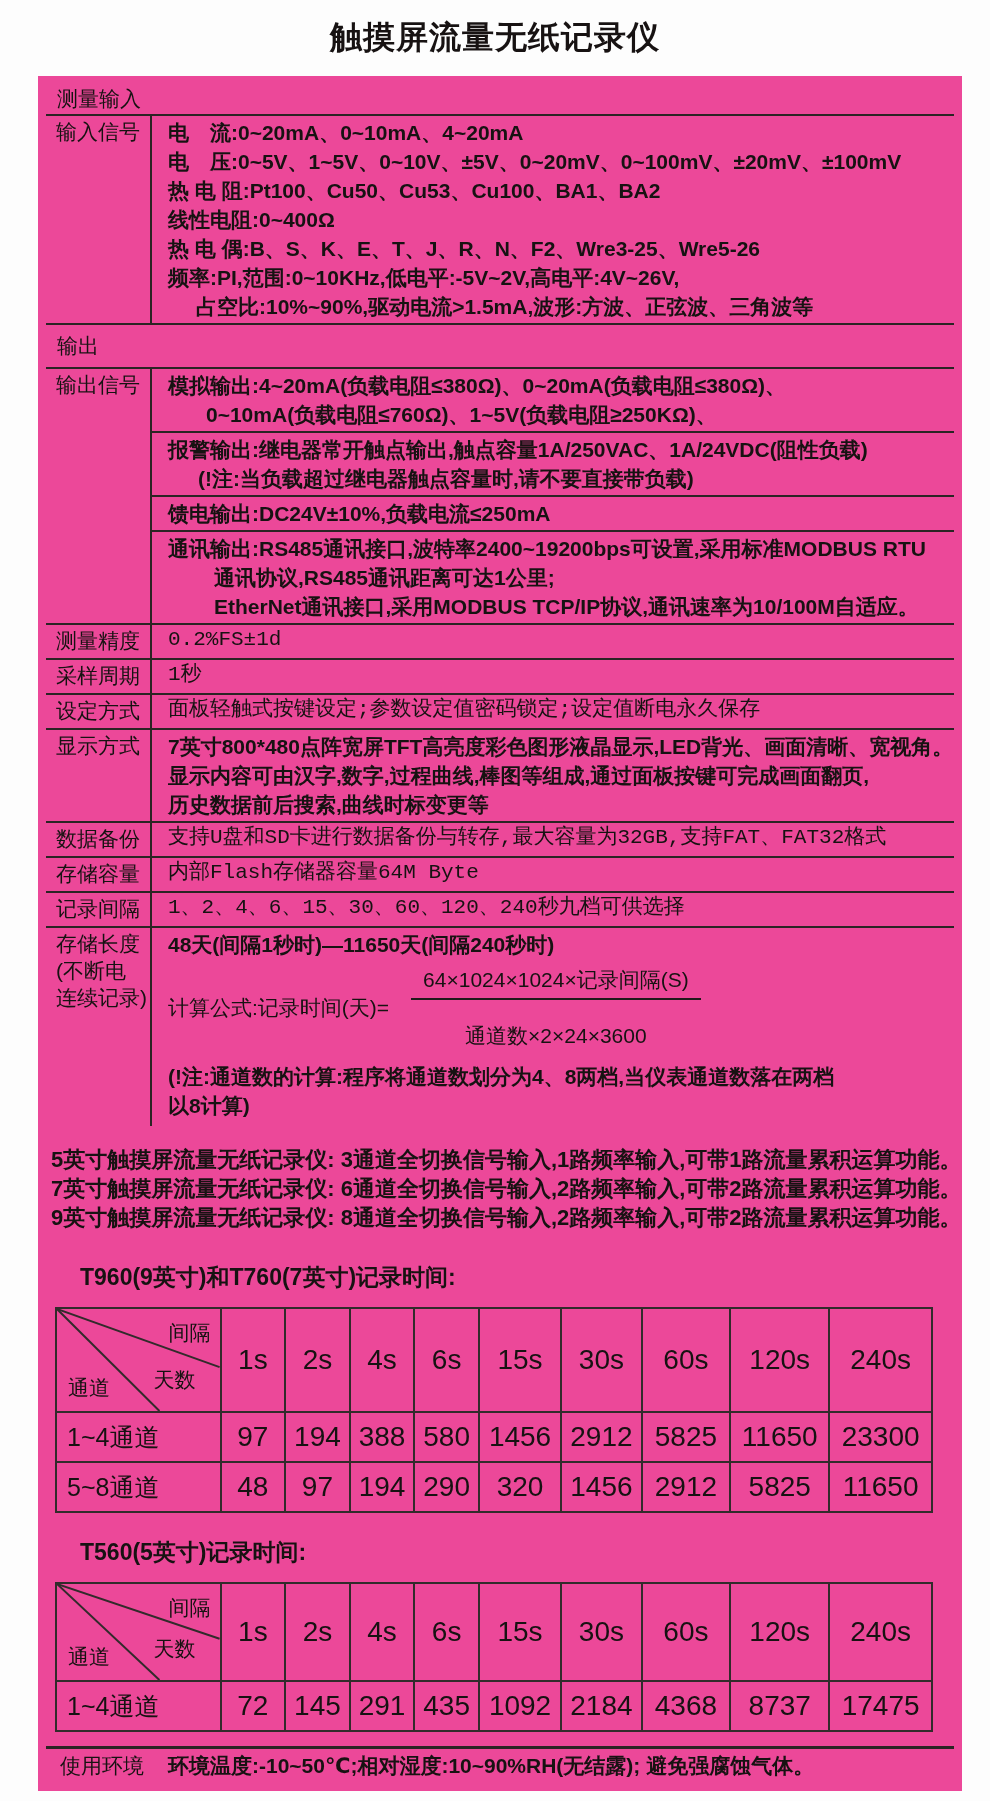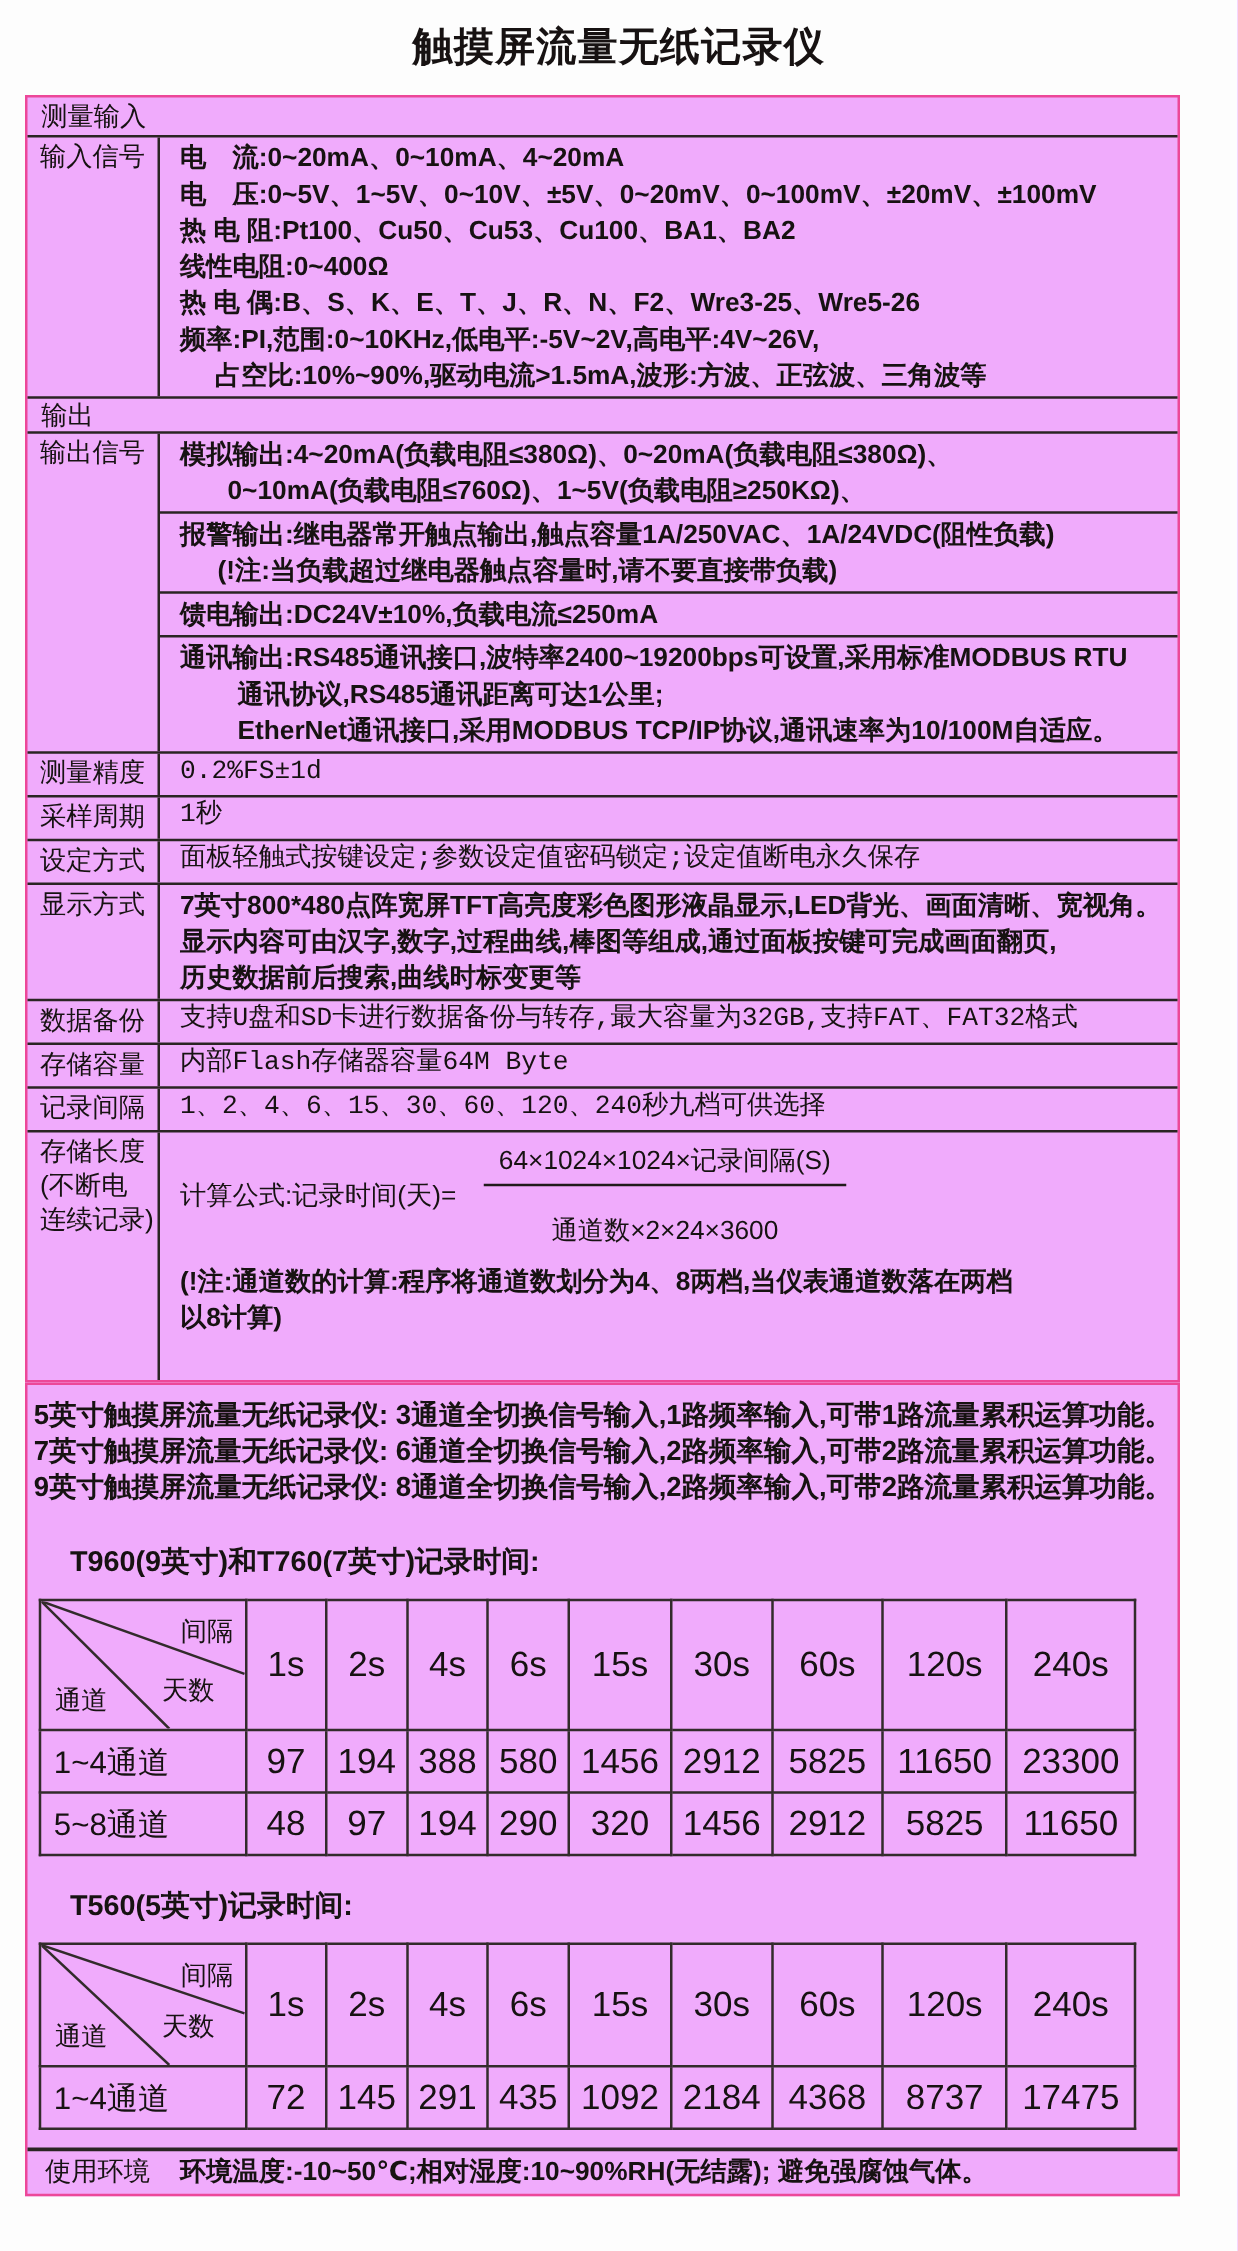--- a/index.html
+++ b/index.html
@@ -15,25 +15,25 @@
   .title{
     padding-top:16px;
     text-align:center;
     font-size:32px;
     font-weight:700;
     letter-spacing:1px;
     height:44px;
   }
 
   .outer{
-    margin-left:20px;
+    margin-left:38px;
     width:924px;
     box-sizing:border-box;
-    border:2px solid #ec4899;
-    background:#f0abfc;
+    border:8px solid #ec4899;
+    background:#ec4899;
   }
   .outer.t1{margin-top:16px;}
   .outer.t2{border-top-width:2px;}
 
   
   .section-row{
     display:flex;align-items:center;
     height:29px;
     padding-left:11px;
     font-size:21px;
@@ -158,21 +158,21 @@
         <div class="ln">电　流:0~20mA、0~10mA、4~20mA</div>
         <div class="ln">电　压:0~5V、1~5V、0~10V、±5V、0~20mV、0~100mV、±20mV、±100mV</div>
         <div class="ln">热 电 阻:Pt100、Cu50、Cu53、Cu100、BA1、BA2</div>
         <div class="ln">线性电阻:0~400Ω</div>
         <div class="ln">热 电 偶:B、S、K、E、T、J、R、N、F2、Wre3-25、Wre5-26</div>
         <div class="ln">频率:PI,范围:0~10KHz,低电平:-5V~2V,高电平:4V~26V,</div>
         <div class="ln ind28">占空比:10%~90%,驱动电流&gt;1.5mA,波形:方波、正弦波、三角波等</div>
       </div>
     </div>
 
-    <div class="s-row section-row" style="height:28px;">输出</div>
+    <div class="s-row section-row" style="height:44px;">输出</div>
 
     <div class="s-row">
       <div class="lab">输出信号</div>
       <div class="con nopad">
         <div class="sub">
           <div class="ln">模拟输出:4~20mA(负载电阻≤380Ω)、0~20mA(负载电阻≤380Ω)、</div>
           <div class="ln ind38">0~10mA(负载电阻≤760Ω)、1~5V(负载电阻≥250KΩ)、</div>
         </div>
         <div class="sub">
           <div class="ln">报警输出:继电器常开触点输出,触点容量1A/250VAC、1A/24VDC(阻性负载)</div>
@@ -229,20 +229,21 @@
       <div class="con cv">1、2、4、6、15、30、60、120、240秒九档可供选择</div>
     </div>
 
     <div class="s-row" style="min-height:200px;">
       <div class="lab multi-lab">
         <div>存储长度</div>
         <div>(不断电</div>
         <div>连续记录)</div>
       </div>
       <div class="con">
+        <div class="ln">48天(间隔1秒时)—11650天(间隔240秒时)</div>
         <div class="formula">
           <span class="fp">计算公式:记录时间(天)=</span>
           <span class="frac">
             <span class="num">64×1024×1024×记录间隔(S)</span>
             <span class="den">通道数×2×24×3600</span>
           </span>
         </div>
         <div class="ln note-gap">(!注:通道数的计算:程序将通道数划分为4、8两档,当仪表通道数落在两档</div>
         <div class="ln">以8计算)</div>
       </div>

